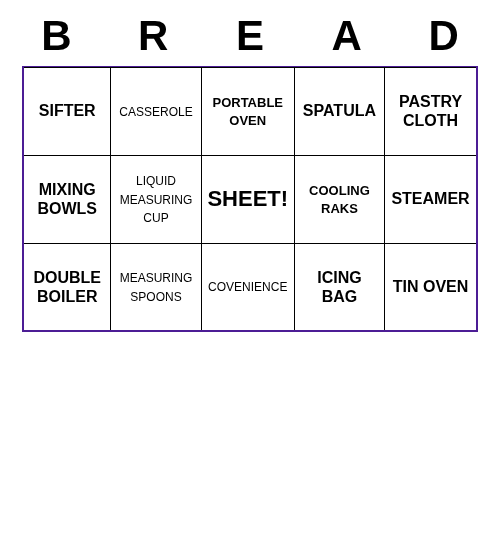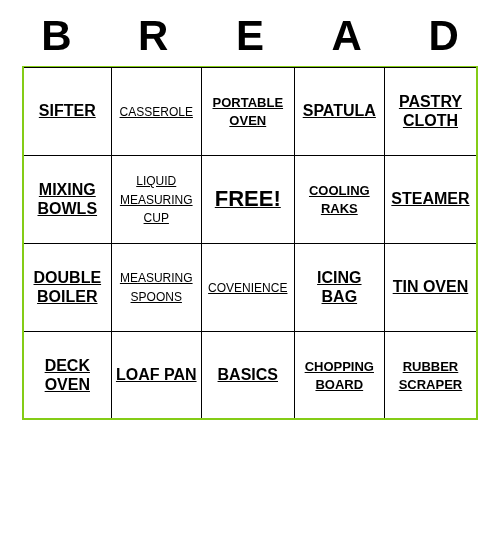--- a/index.html
+++ b/index.html
@@ -30,22 +30,21 @@
     .bingo-title span {
       font-size: 42px;
       font-weight: bold;
       width: 80px;
       text-align: center;
     }
 
     .bingo-grid {
       width: 456px;
       border-collapse: collapse;
-      border: 2px solid #84cc16;
-      text-decoration: underline;
+      border: 2px solid #4c1d95;
     }
 
     .bingo-grid td {
       border: 1.5px solid #000;
       width: 96px;
       height: 88px;
       text-align: center;
       vertical-align: middle;
       padding: 4px;
     }
@@ -96,32 +95,25 @@
   <tr>
         <td><span class="cell-large">SIFTER</span></td>
         <td><span class="cell-small">CASSEROLE</span></td>
         <td><span class="cell-medium">PORTABLE OVEN</span></td>
         <td><span class="cell-large">SPATULA</span></td>
         <td><span class="cell-large">PASTRY CLOTH</span></td>
       </tr>
       <tr>
         <td><span class="cell-large">MIXING BOWLS</span></td>
         <td><span class="cell-small">LIQUID MEASURING CUP</span></td>
-        <td><span class="cell-free">FREE!</span></td>
+        <td><span class="cell-free">SHEET!</span></td>
         <td><span class="cell-medium">COOLING RAKS</span></td>
         <td><span class="cell-large">STEAMER</span></td>
       </tr>
       <tr>
         <td><span class="cell-large">DOUBLE BOILER</span></td>
         <td><span class="cell-small">MEASURING SPOONS</span></td>
         <td><span class="cell-small">COVENIENCE</span></td>
         <td><span class="cell-large">ICING BAG</span></td>
         <td><span class="cell-large">TIN OVEN</span></td>
       </tr>
-      <tr>
-        <td><span class="cell-large">DECK OVEN</span></td>
-        <td><span class="cell-large">LOAF PAN</span></td>
-        <td><span class="cell-large">BASICS</span></td>
-        <td><span class="cell-medium">CHOPPING BOARD</span></td>
-        <td><span class="cell-medium">RUBBER SCRAPER</span></td>
-      </tr>
     </tbody>
 </table>
 
 </body></html>

